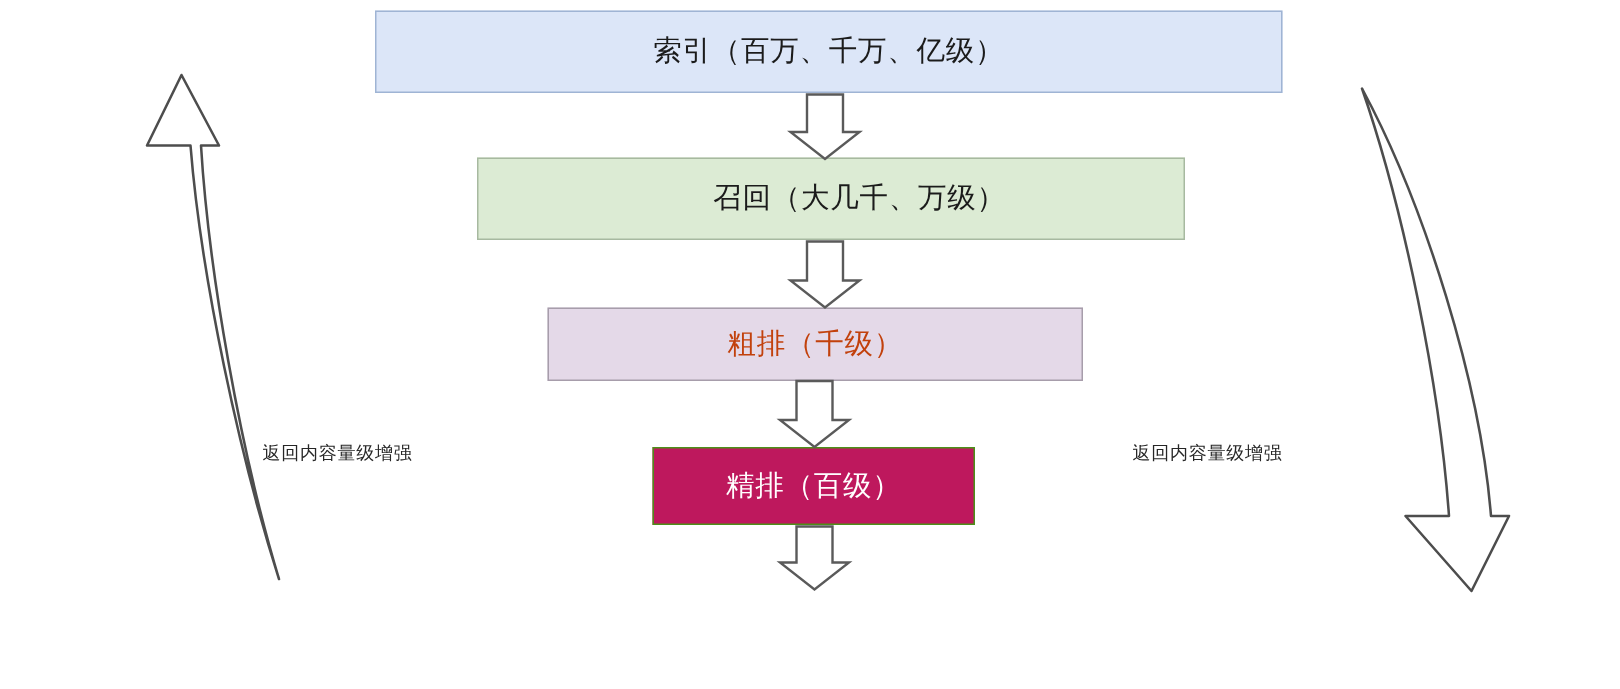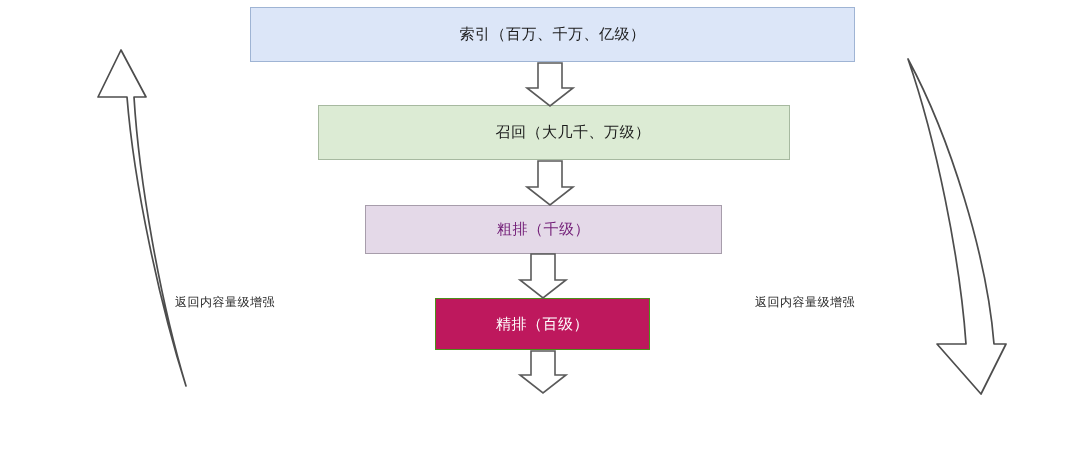--- a/index.html
+++ b/index.html
@@ -19,21 +19,21 @@
     overflow: hidden;
   }
 
   
   .stage {
     position: absolute;
     box-sizing: border-box;
     display: flex;
     align-items: center;
     justify-content: center;
-    font-size: 15px;
+    font-size: 19px;
     letter-spacing: 0.5px;
     white-space: nowrap;
     line-height: 1;
   }
   .stage-label {
     display: block;
   }
 
   .stage-index {
     left: 250px;
@@ -54,21 +54,21 @@
     color: #1b1b1b;
     padding-left: 38px;
   }
   .stage-coarse {
     left: 365px;
     top: 205px;
     width: 357px;
     height: 49px;
     background: #e4d9e8;
     border: 1px solid #a79dab;
-    color: #701a75;
+    color: #c2410c;
   }
   .stage-fine {
     left: 435px;
     top: 298px;
     width: 215px;
     height: 52px;
     background: #be185d;
     border: 1px solid #4c8f19;
     color: #ffffff;
   }

